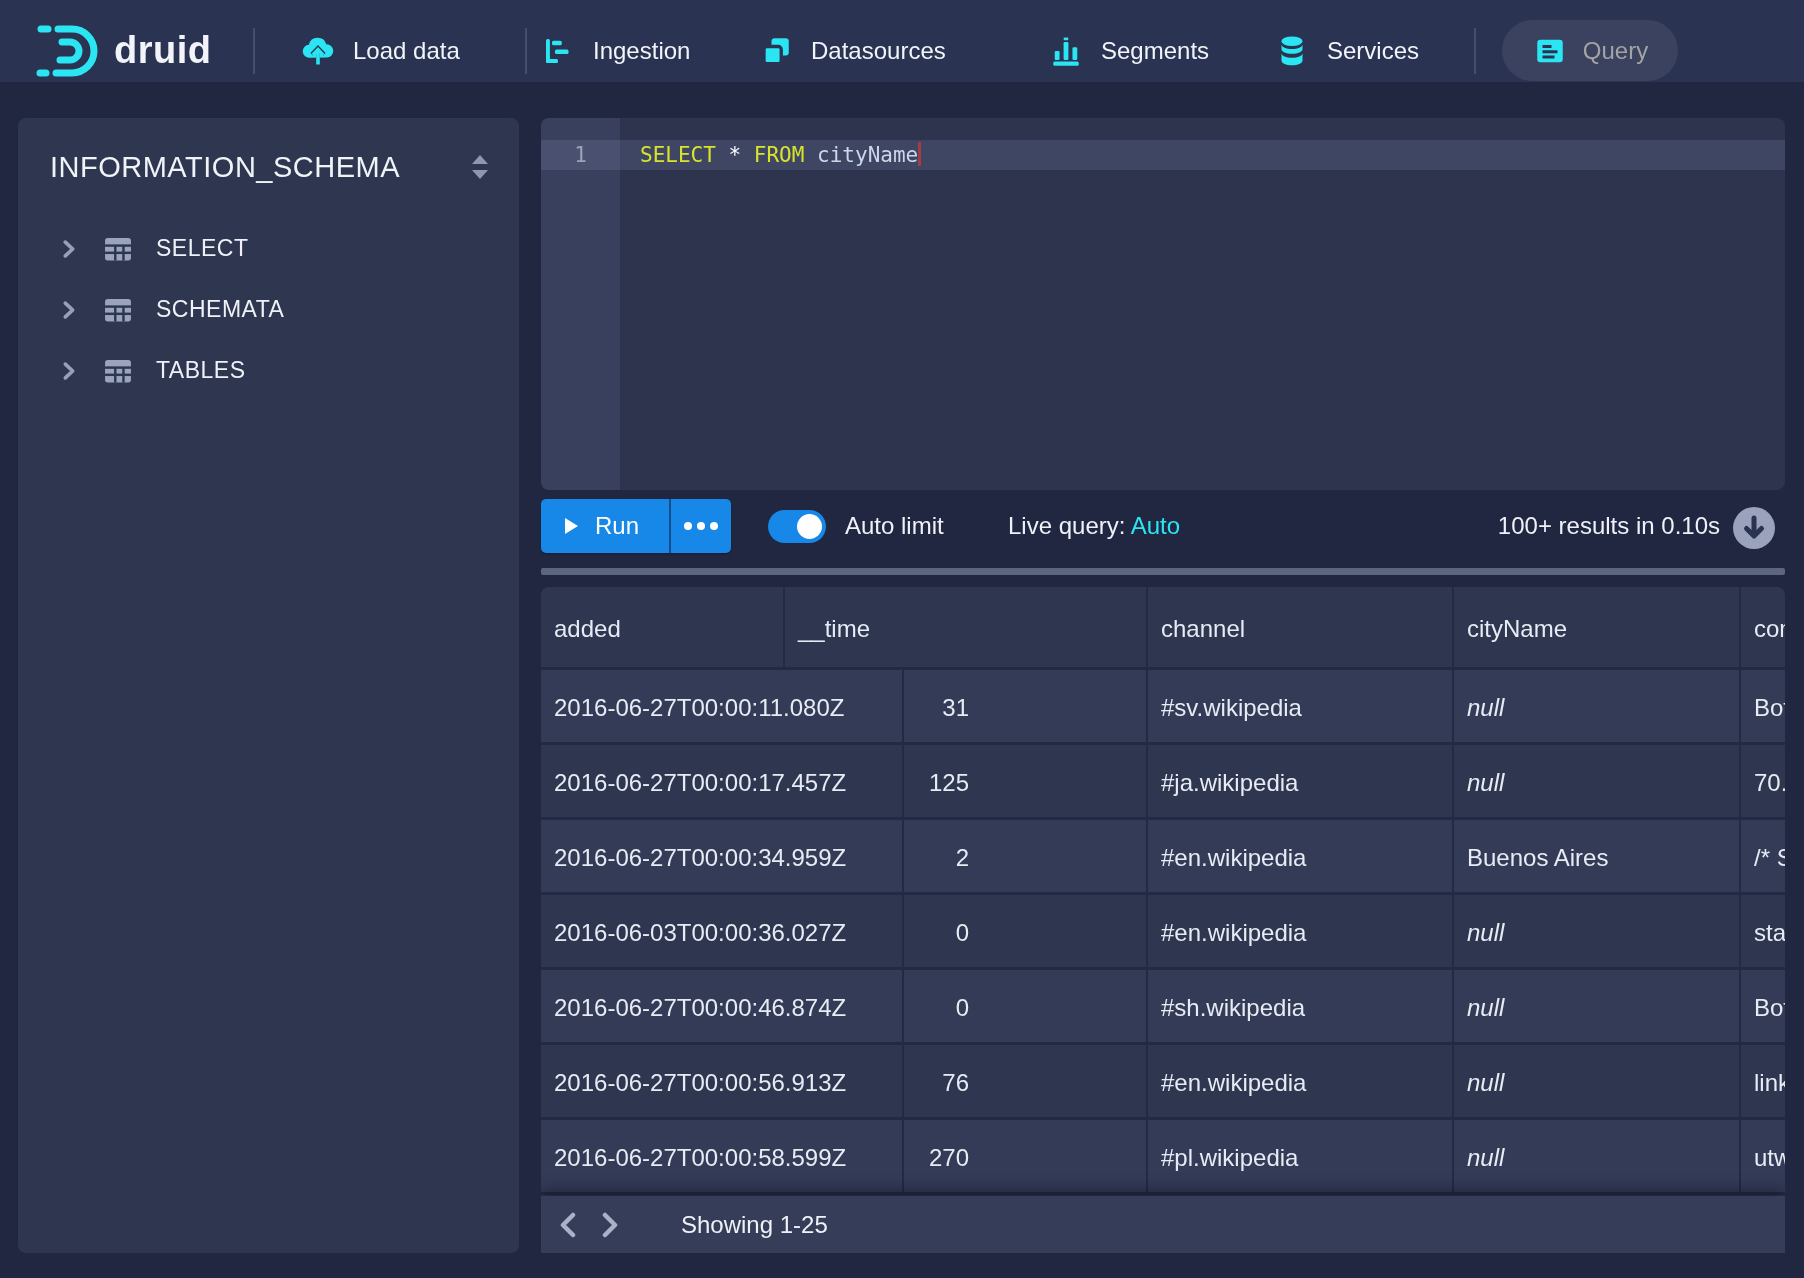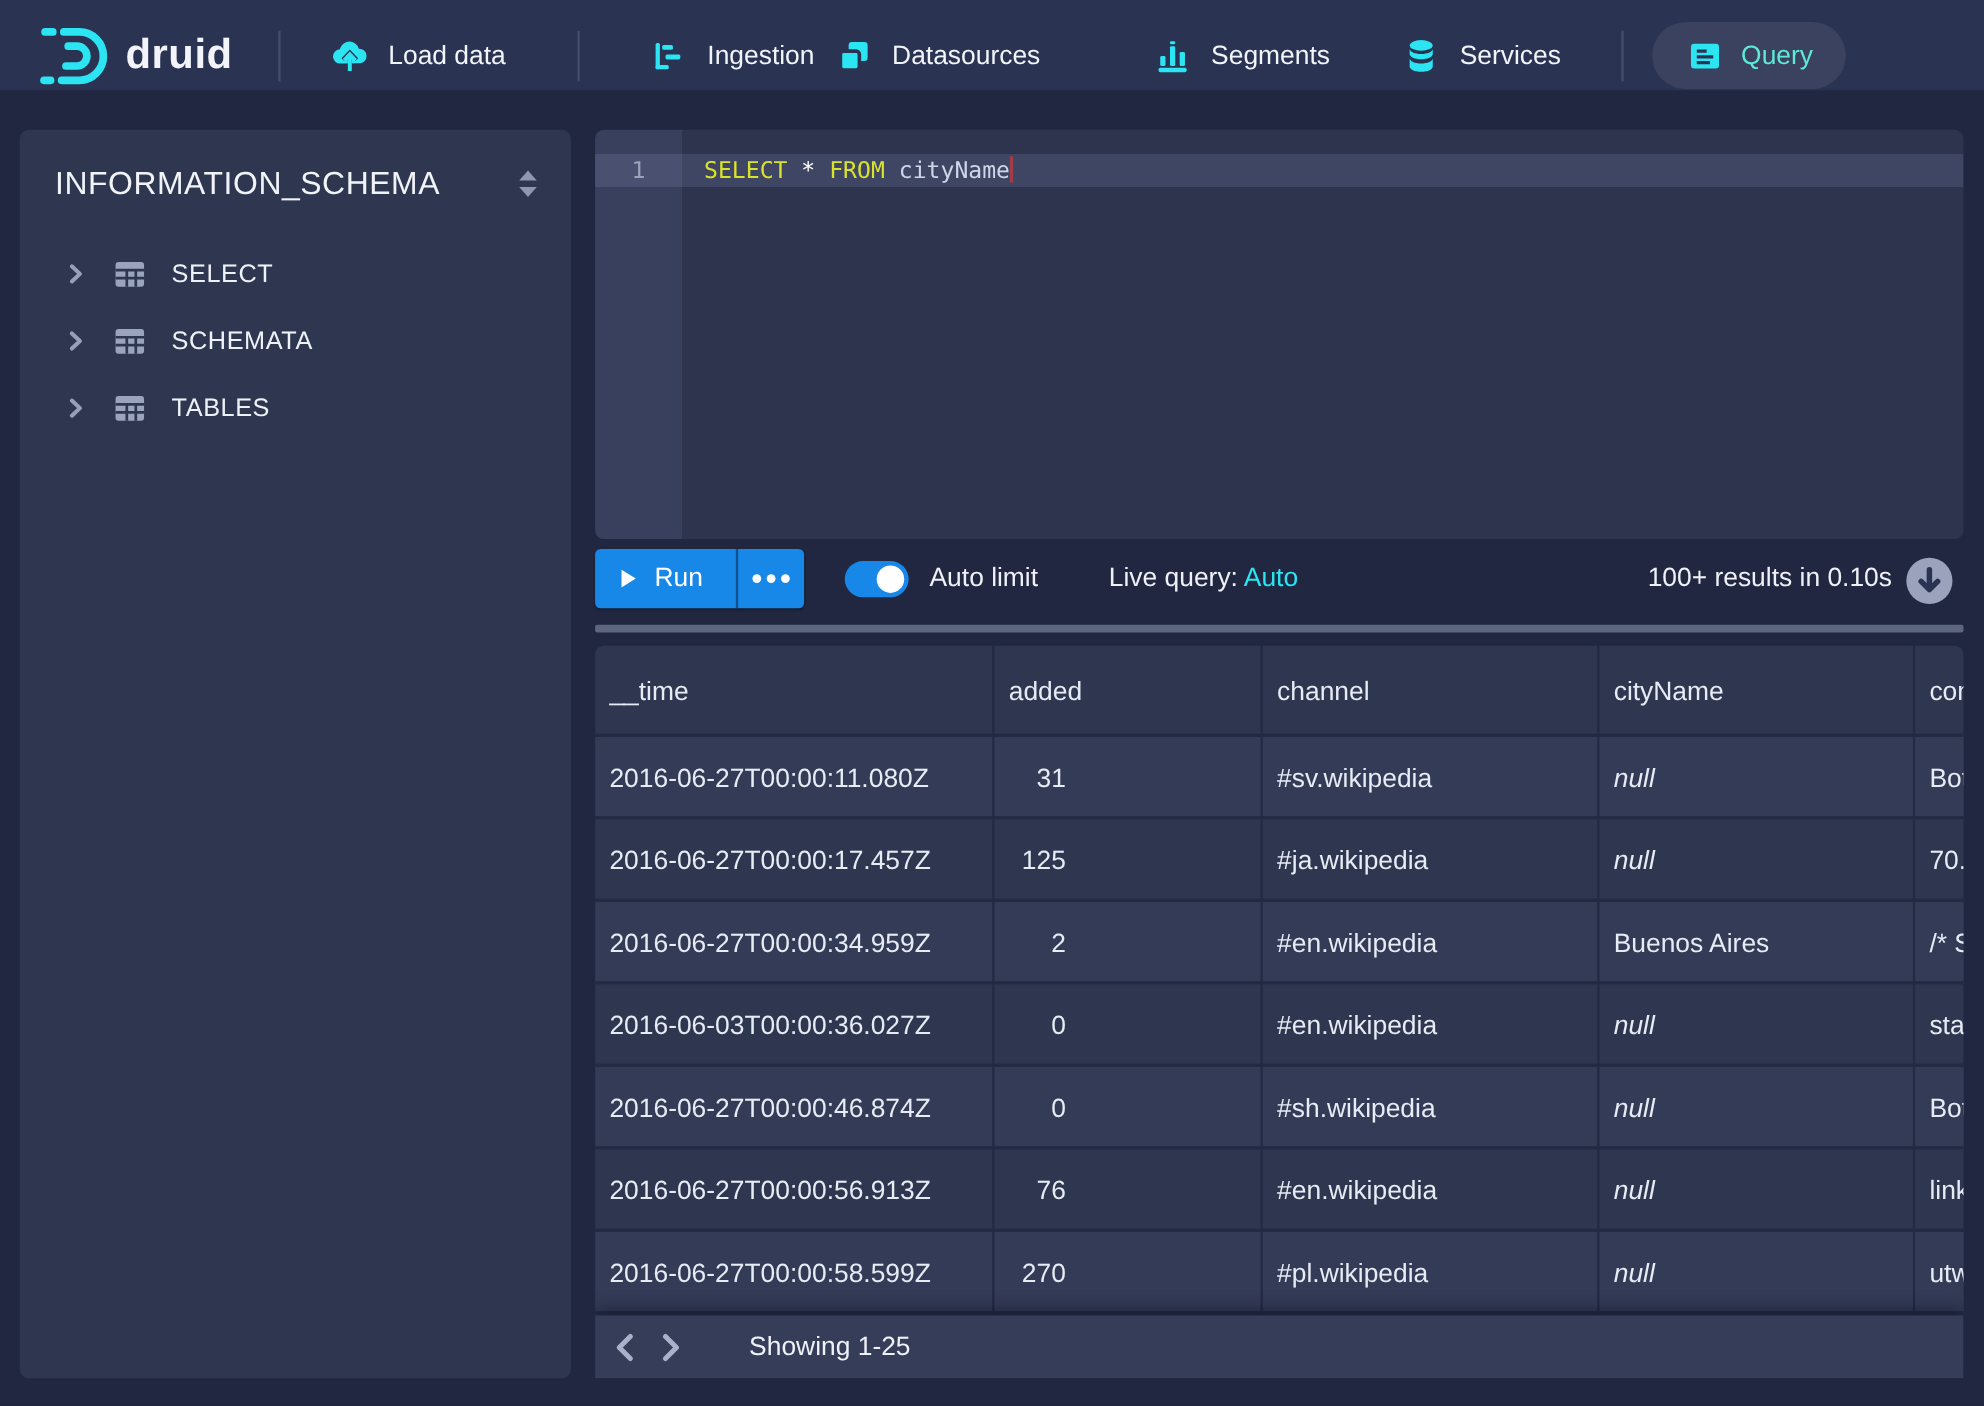--- a/index.html
+++ b/index.html
@@ -11,21 +11,21 @@
     position:relative;
   }
   
   .navbar { position:absolute; left:0; top:0; width:1804px; height:82px; background:#2b3353; }
   .navbar .abs { position:absolute; }
   .logo-text { left:114px; top:0; height:101px; line-height:101px; font-size:38px; font-weight:600; color:#f2f4f9; letter-spacing:0.5px; }
   .nav-divider { width:2px; height:46px; top:28px; background:#464e6d; }
   .nav-item { top:0; height:101px; display:flex; align-items:center; gap:17px; cursor:pointer; }
   .nav-item .label { font-size:24px; color:#f1f4f9; }
   .nav-pill { position:absolute; left:1502px; top:20px; width:176px; height:61px; border-radius:31px; background:#3a425f; display:flex; align-items:center; justify-content:center; gap:15px; cursor:pointer; }
-  .nav-pill .label { font-size:24px; color:#5eead4; }
+  .nav-pill .label { font-size:24px; color:#a3a3a3; }
   .icon24 { width:36px; height:36px; display:block; }
   
   .panel { position:absolute; background:#2f3650; border-radius:8px; }
   
   .sidebar { left:18px; top:118px; width:501px; height:1135px; }
   .sidebar-header { position:relative; height:88px; display:flex; align-items:center; padding:10px 26px 0 32px; cursor:pointer; }
   .sidebar-title { font-size:29px; letter-spacing:0.5px; color:#f0f3f8; flex:1; }
   .tree { margin-top:12px; }
   .tree-item { height:61px; display:flex; align-items:center; padding-left:40px; gap:21px; cursor:pointer; }
   .tree-item .label { font-size:23px; letter-spacing:0.5px; color:#eef1f7; }
@@ -96,21 +96,21 @@
       <g stroke="#2be5f2" stroke-width="2.4" fill="none">
           <path d="M12 21V11.5"></path>
           <path d="M8.6 14.6 12 11l3.4 3.6"></path>
         </g>
     </svg>
     <span class="label">Load data</span>
   </div>
 
   <div class="abs nav-divider" style="left:525px;"></div>
 
-  <div class="abs nav-item" style="left:590px;">
+  <div class="abs nav-item" style="left:540px;">
     <svg class="icon24" viewBox="0 0 24 24">
       <g fill="#2be5f2">
         <rect x="4" y="4" width="2.6" height="16" rx="1"></rect>
         <rect x="4" y="17.4" width="8" height="2.6" rx="1"></rect>
         <rect x="8" y="5.2" width="6.5" height="3" rx="1"></rect>
         <rect x="10" y="11" width="9" height="3" rx="1"></rect>
       </g>
     </svg>
     <span class="label">Ingestion</span>
   </div>
@@ -269,22 +269,22 @@
       </g>
     </g>
   </svg>
 </div>
 
 <div class="splitter"></div>
 
 <div class="panel results">
   <div class="rt">
     <div class="rt-header">
+        <div class="th col1">added</div>
         <div class="th col0">__time</div>
-        <div class="th col1">added</div>
         <div class="th col2">channel</div>
         <div class="th col3">cityName</div>
         <div class="th col4">comment</div>
       </div>
     <div class="rt-body">
         <div class="tr odd">
           <div class="td col0">2016-06-27T00:00:11.080Z</div>
           <div class="td col1">
             <span class="num">31</span>
           </div>

